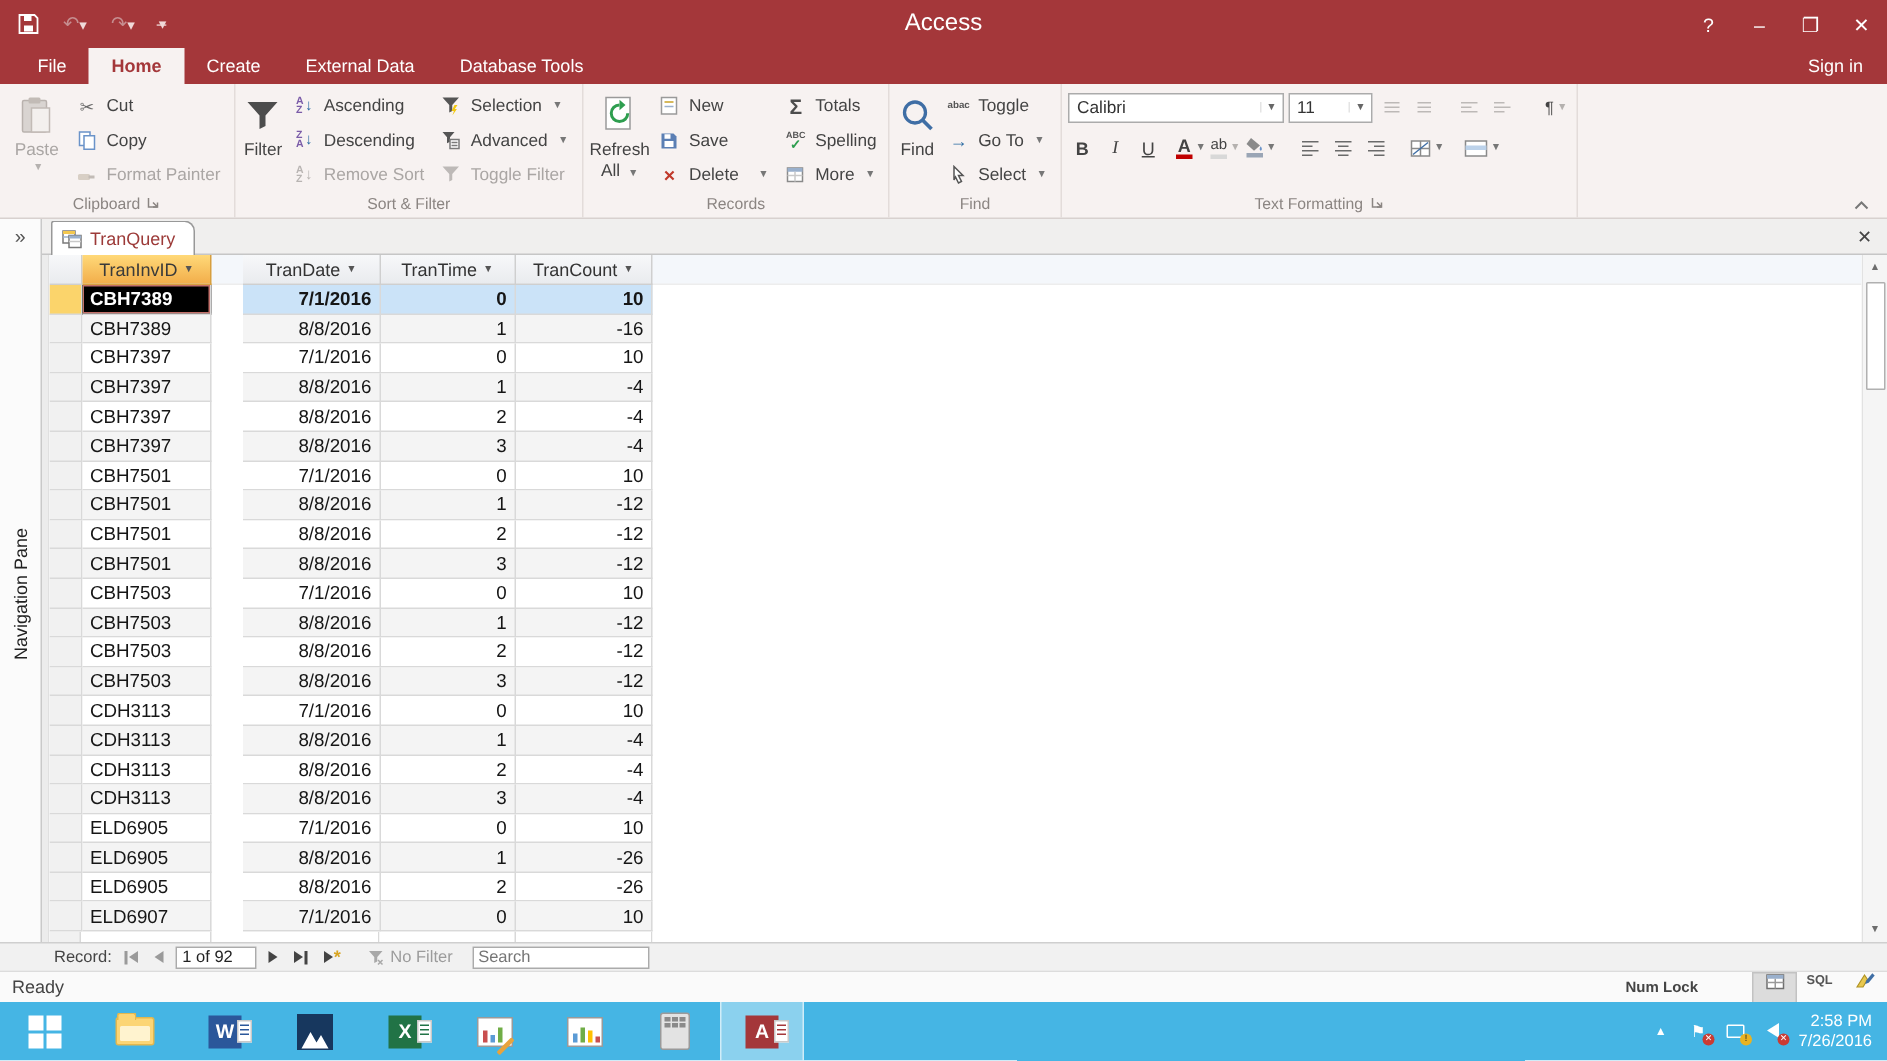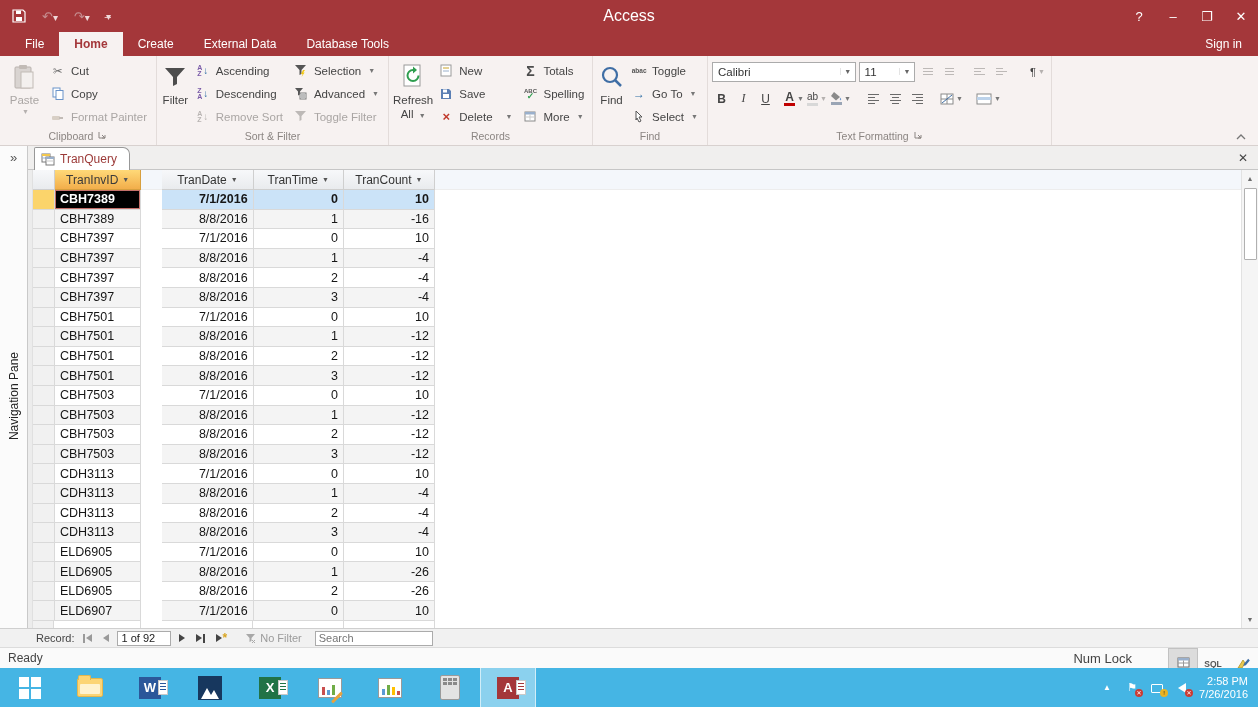--- a/index.html
+++ b/index.html
@@ -109,22 +109,22 @@
   .vbar { width:2px; height:9px; background:#444; }
   .recbox { width:54px; height:15px; background:#fff; border:1px solid #ababab; display:flex; align-items:center; padding-left:4px; font-size:11px; color:#222; }
   .newstar { color:#d9a521; font-weight:bold; font-size:12px; line-height:8px; }
   .nofilter { display:flex; align-items:center; gap:4px; color:#9b9b9b; margin-left:10px; }
   .searchbox { width:118px; height:15px; border:1px solid #ababab; background:#fff; font-size:11px; color:#333; padding:0 3px; margin-left:8px; font-family:"Liberation Sans",sans-serif; }
 
   
   .statusbar { height:21px; background:#fafafa; border-top:1px solid #dcdcdc; display:flex; align-items:center; font-size:12px; color:#444; flex:0 0 auto; }
   .statusleft { padding-left:8px; }
   .statusright { margin-left:auto; display:flex; align-items:center; height:100%; }
-  .numlock { font-size:13px; margin-right:36px; }
-  .viewbtn { width:30px; height:21px; display:flex; align-items:flex-end; justify-content:center; font-size:10px; color:#555; }
+  .numlock { font-size:10px; margin-right:36px;font-weight:bold; }
+  .viewbtn { width:30px; height:21px; display:flex; align-items:flex-start; justify-content:center; font-size:10px; color:#555; }
   .viewbtn.active { background:#dcdcdc; border:1px solid #c2c2c2; }
   .sqltxt { font-size:8.5px; font-weight:bold; color:#555; }
 
   
   .taskbar { height:39px; background:#45b5e4; display:flex; align-items:stretch; flex:0 0 auto; }
   .tbtn { width:60px; display:flex; align-items:center; justify-content:center; }
   .tbtn.active { background:rgba(255,255,255,.38); border-left:1px solid rgba(255,255,255,.6); border-right:1px solid rgba(255,255,255,.6); width:56px; }
   .winlogo { display:grid; grid-template-columns:10px 10px; grid-template-rows:10px 10px; gap:2px; }
   .winlogo i { background:#fff; }
   .folder { width:26px; height:19px; background:#fcd575; border-radius:2px; position:relative; border:1px solid #e3b74e; }

